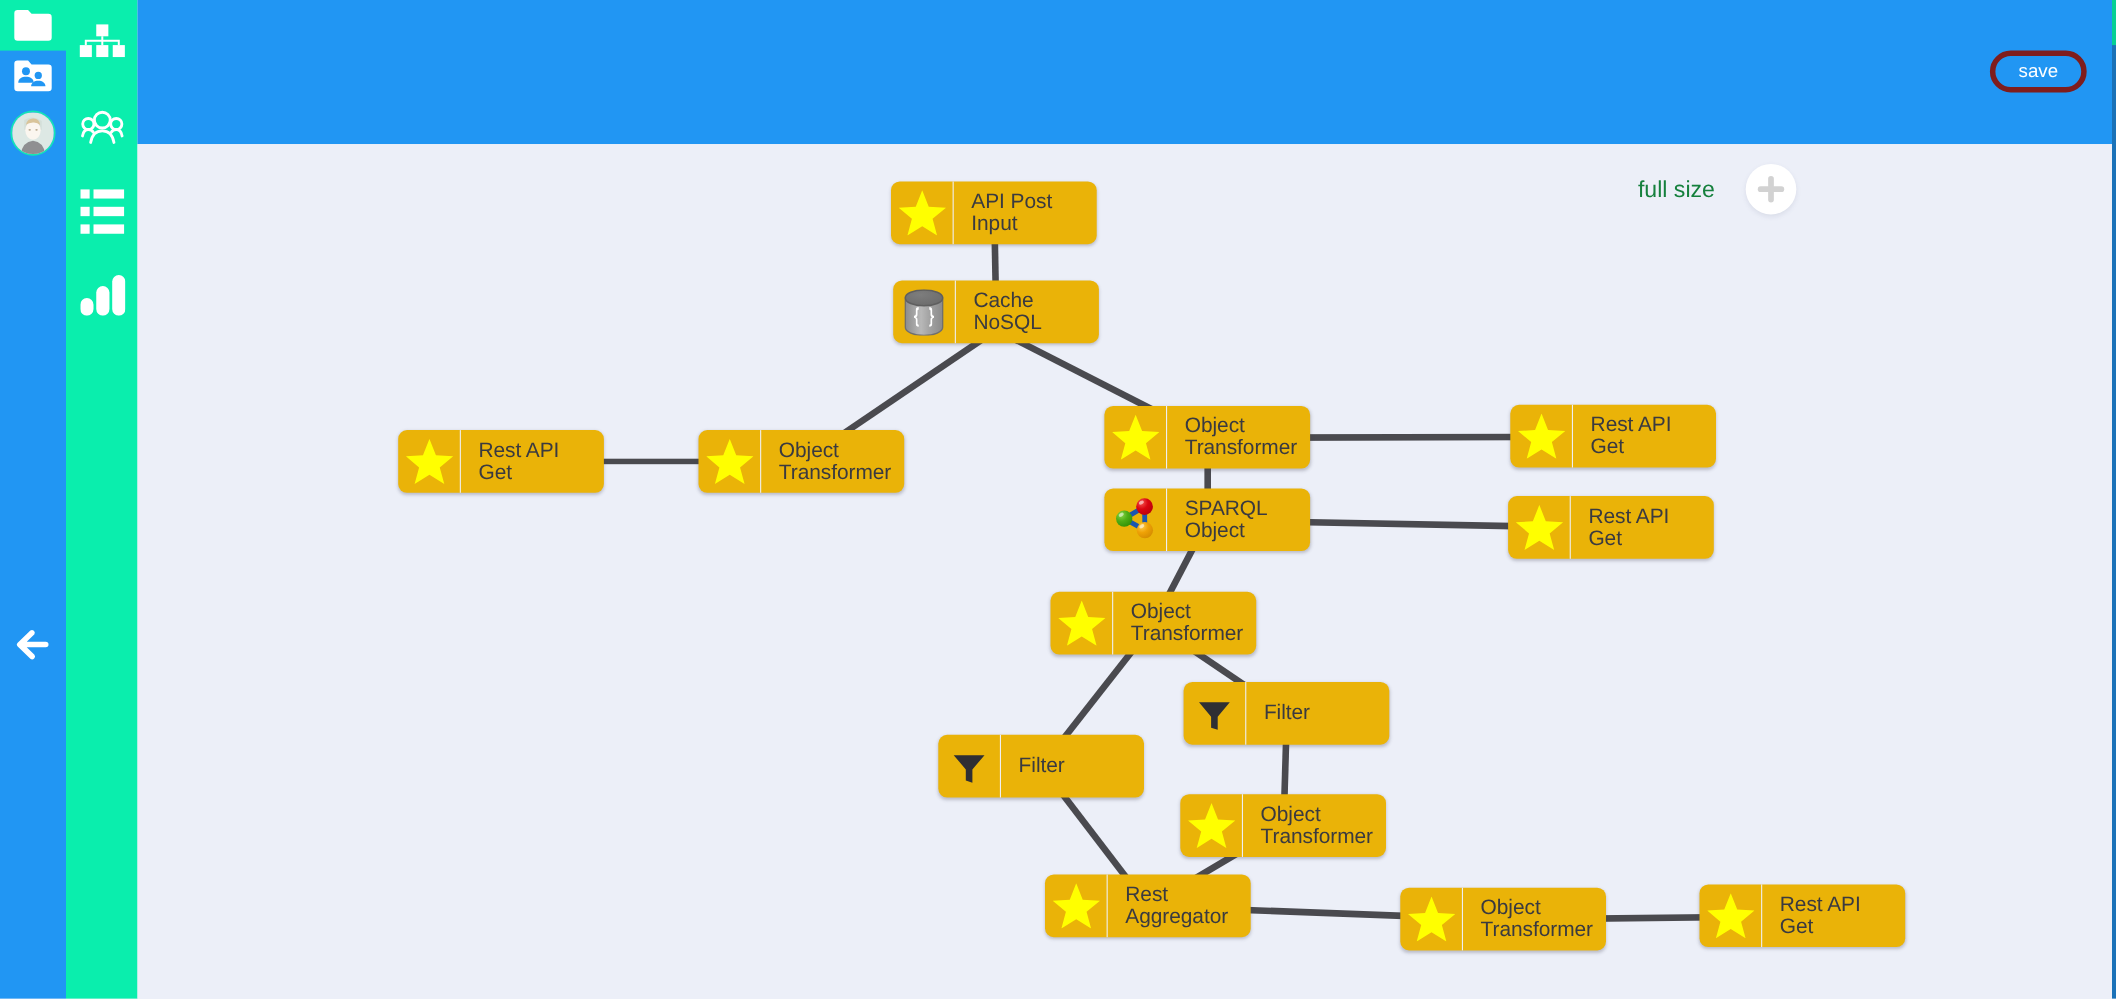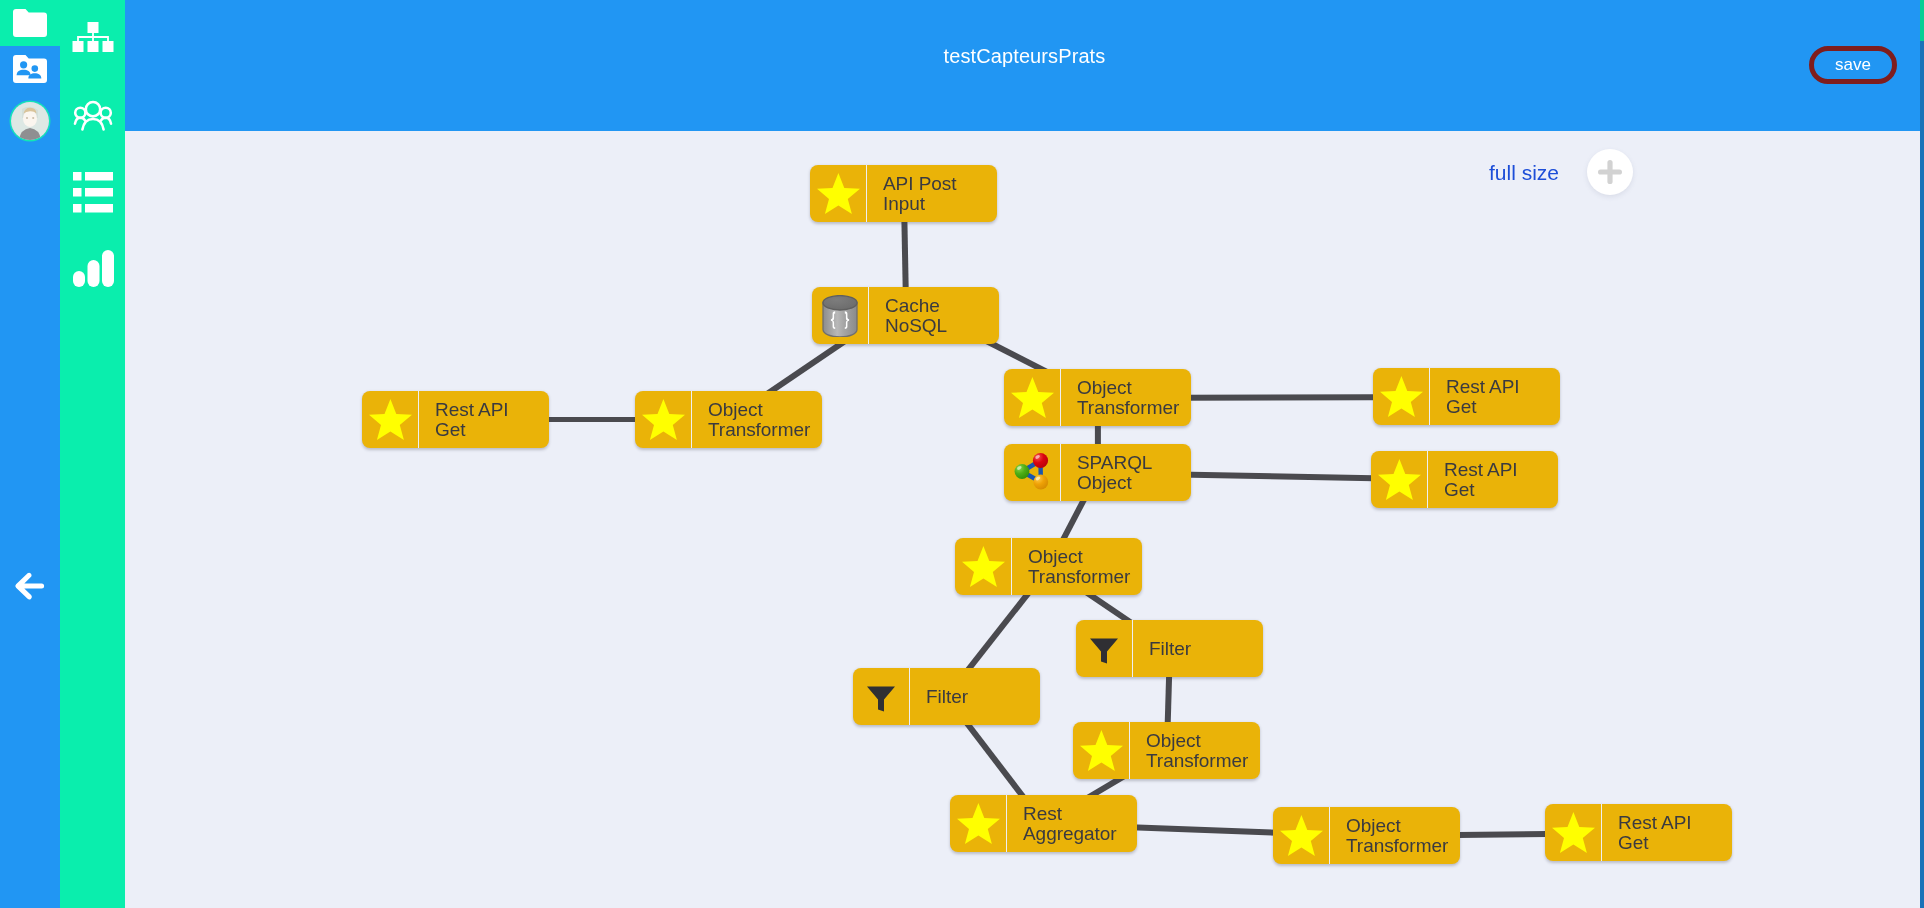--- a/index.html
+++ b/index.html
@@ -26,21 +26,21 @@
                 font-size:20px;letter-spacing:.1px;}
   .save-btn{position:absolute;right:27px;top:46px;width:88px;height:38px;border-radius:19px;
             border:5px solid #7f1d1d;color:#fff;font-size:17px;display:flex;align-items:center;
             justify-content:center;background:transparent;box-sizing:border-box;}
 
   
   .canvas{position:absolute;left:125px;top:131px;right:4px;bottom:0;background:#eceff8;overflow:hidden;}
   .scrollbar{position:absolute;right:0;top:0;width:4px;height:908px;background:#1b72b8;}
   .scroll-green{position:absolute;right:0;top:0;width:4px;height:41px;background:#06cf94;}
 
-  .full-size{position:absolute;left:1364px;top:30px;color:#1d4ed8;font-size:21px;line-height:24px;}
+  .full-size{position:absolute;left:1364px;top:30px;color:#15803d;font-size:21px;line-height:24px;}
   .plus-btn{position:absolute;left:1462px;top:18px;width:46px;height:46px;border-radius:50%;
             background:#fff;box-shadow:0 2px 5px rgba(90,100,130,.13);}
   .plus-btn svg{position:absolute;left:10px;top:10px;}
 
   
   .node{position:absolute;background:#eab308;border-radius:8px;
         box-shadow:0 1.5px 3px rgba(60,60,80,.28);display:flex;align-items:center;z-index:5;}
   .node .ico{height:100%;display:flex;align-items:center;justify-content:center;
              flex:0 0 57px;border-right:1px solid #efeff2;box-sizing:border-box;}
   .node .lbl{flex:1;padding-left:16px;color:#3a3a40;font-size:19px;line-height:19.6px;
@@ -125,21 +125,20 @@
 
   <div class="railB-item" style="top:240px;height:50px">
     <svg width="41" height="37" viewBox="0 0 41 37" style="position:absolute;left:13px;top:10px">
       <rect x="0" y="21" width="12" height="16" rx="6" fill="#fff"></rect>
       <rect x="14.5" y="10" width="12" height="27" rx="6" fill="#fff"></rect>
       <rect x="29" y="0" width="12" height="37" rx="6" fill="#fff"></rect>
     </svg>
   </div>
 
   <div class="header">
-    <div class="header-title">testCapteursPrats</div>
     <div class="save-btn">save</div>
   </div>
 
   <div class="canvas" id="canvas">
     <div class="full-size">full size</div>
     <div class="plus-btn">
       <svg width="26" height="26" viewBox="0 0 26 26">
         <rect x="10.4" y="1" width="5.2" height="24" rx="2.6" fill="#d2d2d2"></rect>
         <rect x="1" y="10.4" width="24" height="5.2" rx="2.6" fill="#d2d2d2"></rect>
       </svg>
@@ -164,21 +163,21 @@
     <div id="nodes">
         <div class="node" style="left: 685px; top: 34px; width: 187px; height: 57px;">
           <div class="ico">
             <svg width="43" height="41" viewBox="0 0 43 41">
               <path d="M21.4 0 27.3 14.9 43 15.8 30.8 25.9 34.9 41 21.4 32.6 7.9 41 12 25.9 0 15.8 15.5 14.9Z" fill="#ffff00"></path>
             </svg>
           </div>
           <div class="lbl">API Post
 Input</div>
         </div>
-        <div class="node" style="left: 687px; top: 156px; width: 187px; height: 57px;">
+        <div class="node" style="left: 687px; top: 124px; width: 187px; height: 57px;">
           <div class="ico">
             <svg width="36" height="42" viewBox="0 0 36 42">
               <defs>
                 <linearGradient id="dbg" x1="0" y1="0" x2="1" y2="0">
                   <stop offset="0" stop-color="#8c8c8c"></stop>
                   <stop offset=".42" stop-color="#b8b8b8"></stop>
                   <stop offset=".62" stop-color="#a5a5a5"></stop>
                   <stop offset="1" stop-color="#8a8a8a"></stop>
                 </linearGradient>
                 <radialGradient id="dbt" cx=".4" cy=".3" r=".8">

